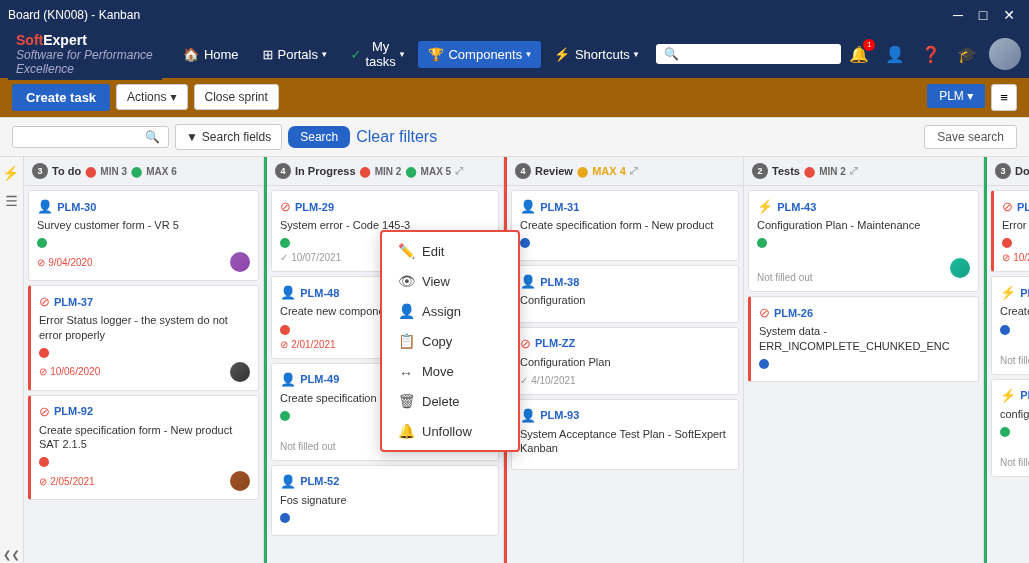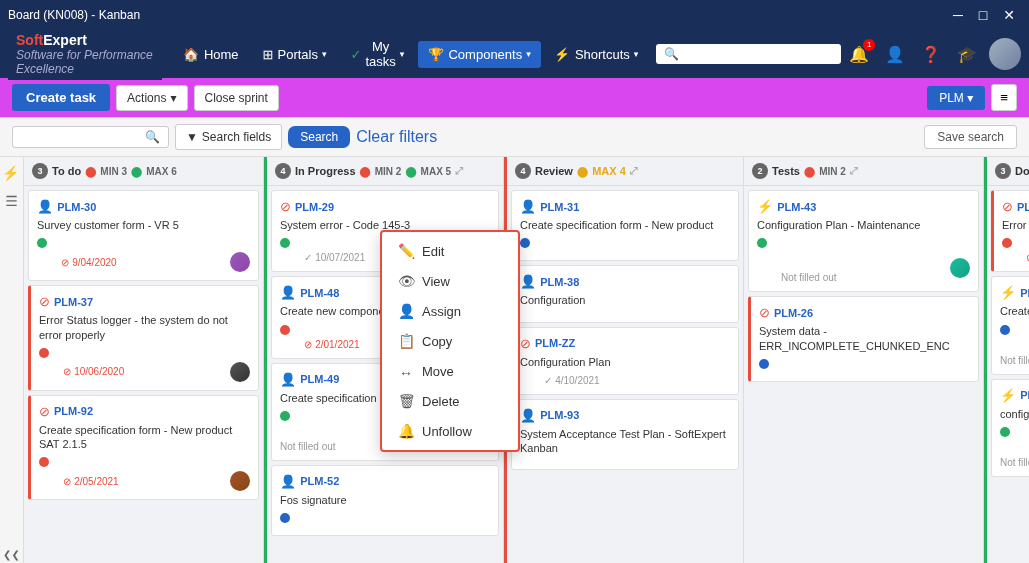--- a/index.html
+++ b/index.html
@@ -29,21 +29,21 @@
     .notification-badge { position: relative; }
     .badge { position: absolute; top: -2px; right: -2px; background: red; color: white; font-size: 8px; border-radius: 50%; width: 12px; height: 12px; display: flex; align-items: center; justify-content: center; }
 
     
     .window-chrome { display: flex; align-items: center; background: #1a2e5a; height: 30px; padding: 0 8px; justify-content: space-between; }
     .window-title { color: white; font-size: 12px; }
     .window-controls { display: flex; gap: 4px; }
     .win-btn { color: white; background: none; border: none; cursor: pointer; font-size: 14px; padding: 2px 6px; }
 
     
-    .toolbar { display: flex; align-items: center; background: #d946ef; border-bottom: 1px solid #ddd; padding: 6px 12px; gap: 6px; }
+    .toolbar { display: flex; align-items: flex-start; background: #a16207; border-bottom: 1px solid #ddd; padding: 6px 12px; gap: 6px; }
     .btn-primary { background: #2563c7; color: white; border: none; padding: 6px 14px; border-radius: 3px; cursor: pointer; font-size: 13px; font-weight: bold; }
     .btn-secondary { background: white; color: #333; border: 1px solid #ccc; padding: 5px 10px; border-radius: 3px; cursor: pointer; font-size: 12px; display: flex; align-items: center; gap: 4px; }
     .toolbar-spacer { flex: 1; }
     .plm-btn { background: #2563c7; color: white; border: none; padding: 5px 12px; border-radius: 3px; cursor: pointer; font-size: 12px; }
     .grid-btn { background: white; border: 1px solid #ccc; padding: 5px 8px; border-radius: 3px; cursor: pointer; }
 
     
     .search-bar { background: #f5f5f5; border-bottom: 1px solid #ddd; padding: 6px 12px; display: flex; align-items: center; gap: 6px; }
     .search-input-wrap { display: flex; align-items: center; background: white; border: 1px solid #ccc; border-radius: 3px; padding: 3px 8px; gap: 4px; }
     .search-input-wrap input { border: none; outline: none; font-size: 12px; width: 120px; }
@@ -66,21 +66,21 @@
     .col-limit { font-size: 10px; color: #666; }
     .column-body { flex: 1; overflow-y: auto; padding: 4px; display: flex; flex-direction: column; gap: 4px; }
     .column.green-border { border-left: 3px solid #27ae60; }
     .column.red-border { border-left: 3px solid #e74c3c; }
 
     
     .card { background: white; border-radius: 3px; padding: 8px; border: 1px solid #e0e0e0; cursor: pointer; position: relative; }
     .card-header { display: flex; align-items: center; gap: 4px; margin-bottom: 4px; }
     .card-id { font-size: 11px; color: #2563c7; font-weight: bold; }
     .card-title { font-size: 11px; color: #333; margin-bottom: 6px; line-height: 1.3; }
-    .card-footer { display: flex; align-items: center; justify-content: space-between; margin-top: 4px; margin-left: 24px; }
+    .card-footer { display: flex; align-items: center; justify-content: space-between; margin-top: 4px; }
     .card-date { font-size: 10px; color: #999; display: flex; align-items: center; gap: 3px; }
     .card-date.overdue { color: #e74c3c; }
     .card-avatar { width: 20px; height: 20px; border-radius: 50%; background: linear-gradient(135deg, #a0b0c0, #7080a0); }
     .card-avatar.purple { background: linear-gradient(135deg, #9b59b6, #8e44ad); }
     .card-avatar.dark { background: linear-gradient(135deg, #555, #333); }
     .card-avatar.brown { background: linear-gradient(135deg, #a0522d, #8b4513); }
     .card-avatar.teal { background: linear-gradient(135deg, #1abc9c, #16a085); }
     .card-avatar.orange { background: linear-gradient(135deg, #e67e22, #d35400); }
 
     .status-dot { width: 10px; height: 10px; border-radius: 50%; display: inline-block; }

